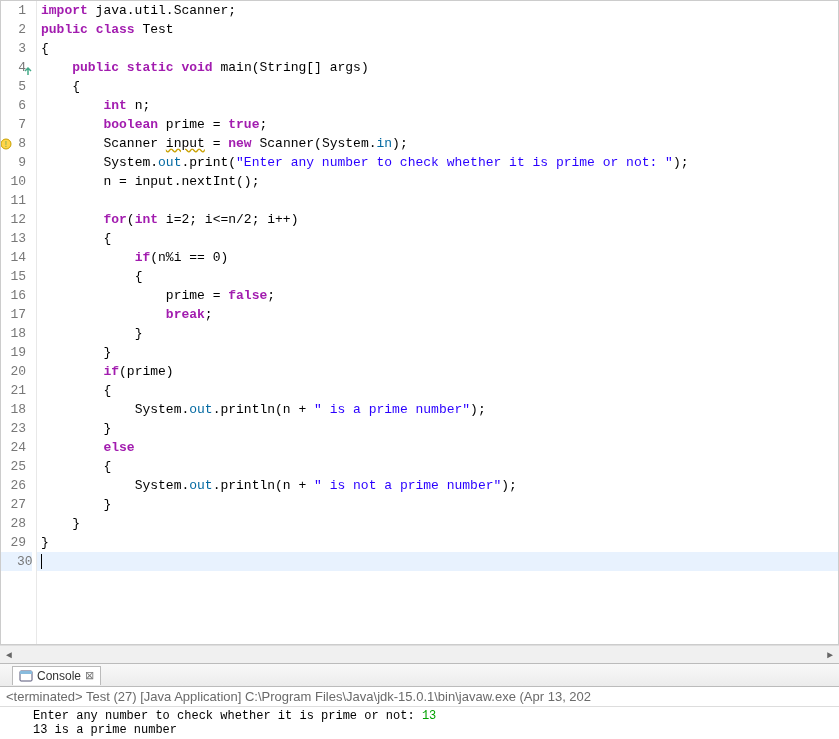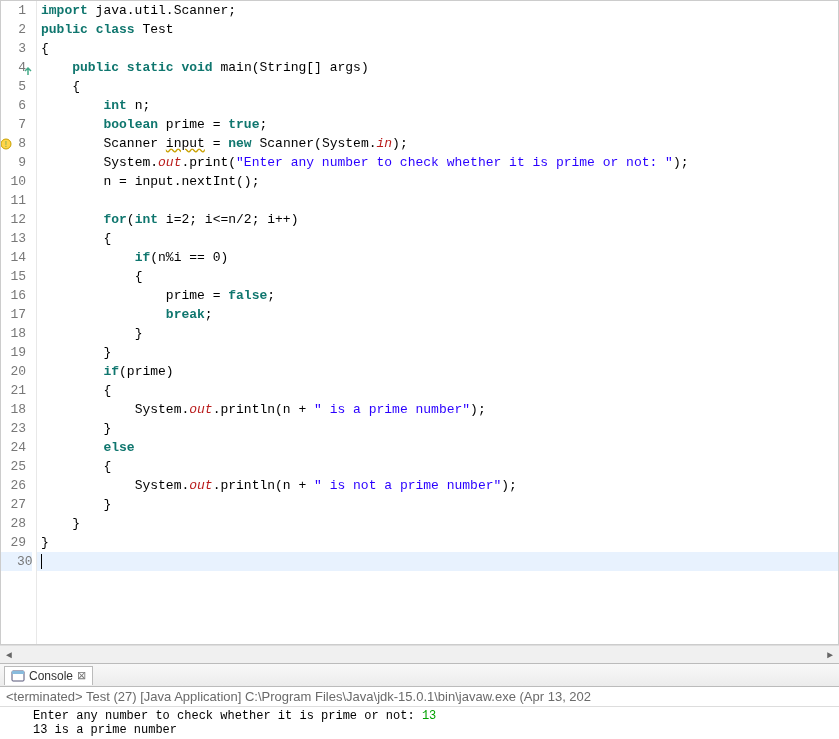--- a/index.html
+++ b/index.html
@@ -53,23 +53,23 @@
 }
 .code-line {
   height: 19px;
   line-height: 19px;
   white-space: pre;
   padding-left: 4px;
 }
 .code-line.current {
   background: #e8f2fe;
 }
-.kw { color: #0f766e; font-weight: bold; }
+.kw { color: #a21caf; font-weight: bold; }
 .str { color: #2a00ff; }
-.fld { color: #b91c1c; font-style: italic; }
+.fld { color: #0369a1; }
 .plain { color: #000; text-align: center; }
 .warn { text-decoration: underline wavy #c8a000; }
 .scrollbar-h {
   height: 18px;
   background: #f0f0f0;
   border-top: 1px solid #ddd;
   position: relative;
 }
 .scroll-arrow {
   width: 18px;
@@ -83,21 +83,21 @@
 }
 .scroll-arrow.left { left: 0; }
 .scroll-arrow.right { right: 0; }
 .console-tab-bar {
   background: linear-gradient(#f8f8f8, #ececec);
   border-top: 1px solid #bbb;
   border-bottom: 1px solid #bbb;
   height: 24px;
   display: flex;
   align-items: center;
-  padding-left: 4px;
+  padding-left: 12px;
   font-family: 'Segoe UI', Tahoma, sans-serif;
   font-size: 12px;
   color: #333;
 }
 .console-tab {
   display: flex;
   align-items: center;
   gap: 4px;
   padding: 2px 6px;
   background: #fff;

